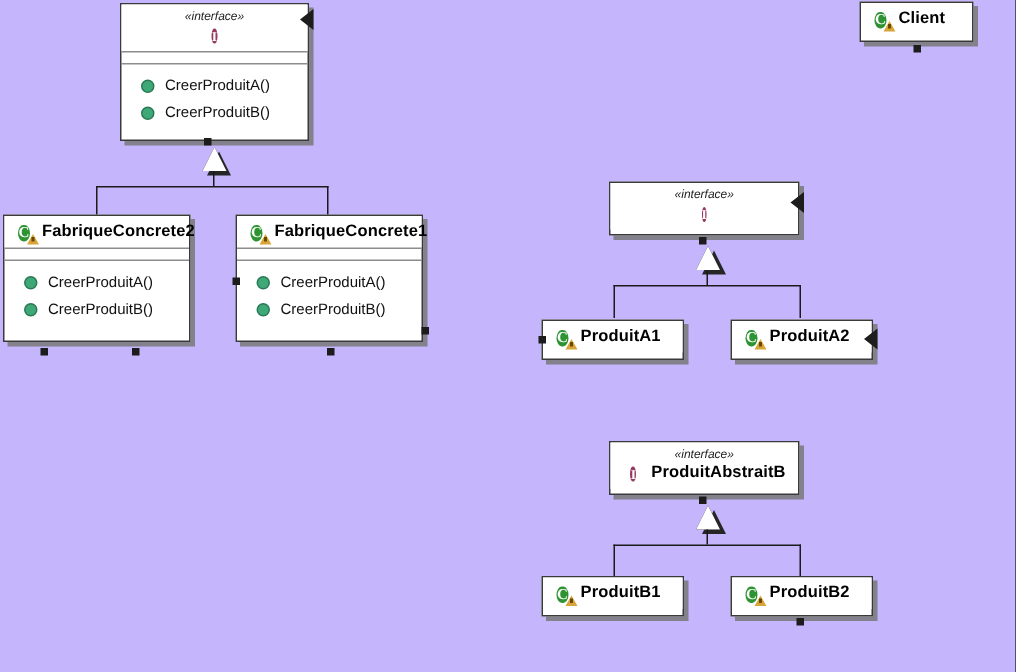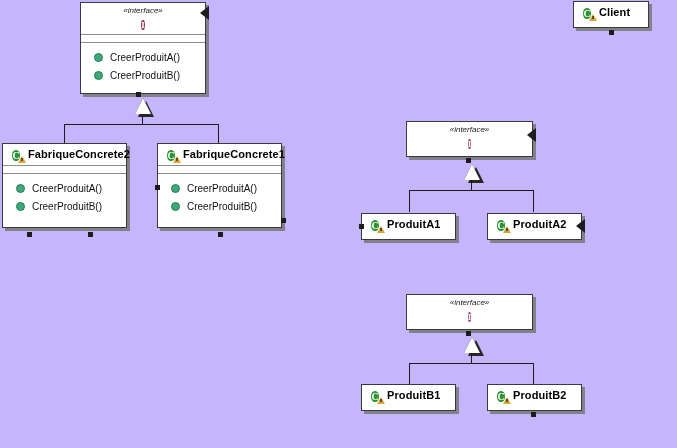--- a/index.html
+++ b/index.html
@@ -338,20 +338,21 @@
   </div>
   <div class="edge-arrow" style="left:576px; top:219px;"></div>
 
   <div class="uml-box" style="left:406px; top:294px; width:127px; height:36px;">
     <div class="box-header">
       <span class="stereotype">«interface»</span>
       <div class="title-row">
         <span class="icon-iface">
           <span class="disc">I</span>
         </span>
+        <span class="box-title">ProduitAbstraitB</span>
       </div>
     </div>
   </div>
   <div class="handle" style="left:466px; top:331px;"></div>
 
   <div class="gtri-shadow" style="left:468px; top:340px;"></div>
   <div class="gtri" style="left:464px; top:337px;"></div>
   <div class="gline" style="left:471px; top:353px; width:1px; height:10px;"></div>
   <div class="gline" style="left:409px; top:363px; width:125px; height:1px;"></div>
   <div class="gline" style="left:409px; top:363px; width:1px; height:21px;"></div>

